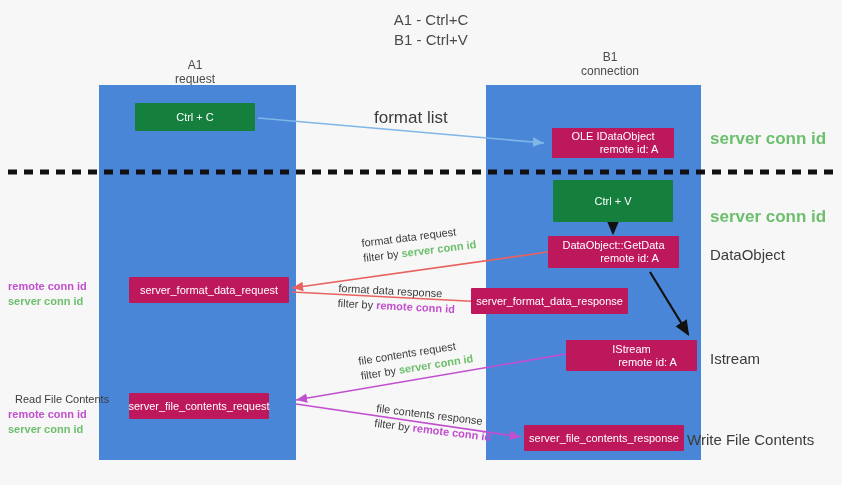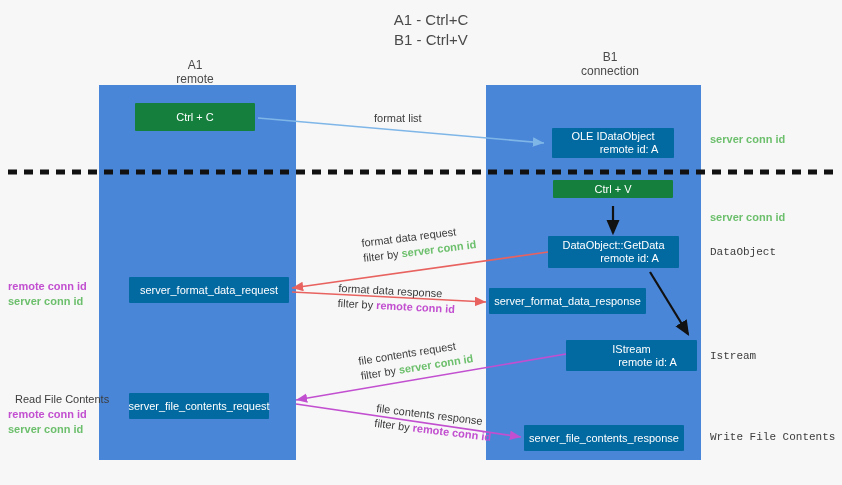--- a/index.html
+++ b/index.html
@@ -28,51 +28,51 @@
     position:absolute;background:#4a86d8;
   }
 
   .node{
     position:absolute;box-sizing:border-box;
     display:flex;flex-direction:column;align-items:center;justify-content:center;
     color:#ffffff;font-size:11px;line-height:13px;text-align:center;
     border-radius:1px;
   }
   .node.green{background:#15803d;}
-  .node.orange{background:#0369a1;}
+  .node.orange{background:#be185d;}
   .node .l2{display:block;padding-left:32px;}
 
   .lbl{
-    position:absolute;font-size:11px;line-height:14px;color:#3c3c3c;
+    position:absolute;font-size:17px;line-height:14px;color:#3c3c3c;
     white-space:nowrap;
   }
   .lbl.green{color:#6cbf6c;font-weight:bold;}
   .grp{position:absolute;white-space:nowrap;font-size:11px;line-height:15px;}
   .grp .a{color:#3c3c3c;}
   .grp .g{color:#6cbf6c;font-weight:bold;}
   .grp .p{color:#c24fd0;font-weight:bold;}
   .side{position:absolute;font-size:11px;line-height:15px;white-space:nowrap;}
   .side .t{color:#3c3c3c;display:block;padding-left:7px;}
   .side .g{color:#6cbf6c;font-weight:bold;display:block;}
   .side .p{color:#c24fd0;font-weight:bold;display:block;}
-  .ann{position:absolute;font-size:11px;color:#3c3c3c;white-space:nowrap;font-family:Liberation Mono, monospace;}
+  .ann{position:absolute;font-size:15px;color:#3c3c3c;white-space:nowrap;}
 </style>
 </head>
 <body>
 
 <div id="stage">
 
   <div class="title">
     <div>A1 - Ctrl+C</div>
     <div>B1 - Ctrl+V</div>
   </div>
 
   <div class="colhead" style="left:140px;top:58px;width:110px;">
     <span class="name">A1</span>
-    <span class="sub">remote</span>
+    <span class="sub">request</span>
   </div>
   <div class="colhead" style="left:555px;top:50px;width:110px;">
     <span class="name">B1</span>
     <span class="sub">connection</span>
   </div>
 
   <div class="band" style="left:99px;top:85px;width:197px;height:375px;"></div>
   <div class="band" style="left:486px;top:85px;width:215px;height:375px;"></div>
 
   <svg id="wires">
@@ -110,39 +110,39 @@
 
   <div class="node green" style="left:135px;top:103px;width:120px;height:28px;">
     <span>Ctrl + C</span>
   </div>
 
   <div class="node orange" style="left:552px;top:128px;width:122px;height:30px;">
     <span>OLE IDataObject</span>
     <span class="l2">remote id: A</span>
   </div>
 
-  <div class="node green" style="left:553px;top:180px;width:120px;height:18px;">
+  <div class="node green" style="left:553px;top:180px;width:120px;height:42px;">
     <span>Ctrl + V</span>
   </div>
 
   <div class="node orange" style="left:548px;top:236px;width:131px;height:32px;">
     <span>DataObject::GetData</span>
     <span class="l2">remote id: A</span>
   </div>
 
   <div class="node orange" style="left:566px;top:340px;width:131px;height:31px;">
     <span>IStream</span>
     <span class="l2">remote id: A</span>
   </div>
 
   <div class="node orange" style="left:129px;top:277px;width:160px;height:26px;">
     <span>server_format_data_request</span>
   </div>
 
-  <div class="node orange" style="left:489px;top:288px;width:157px;height:26px;align-items:center;">
+  <div class="node orange" style="left:471px;top:288px;width:157px;height:26px;align-items:center;">
     <span>server_format_data_response</span>
   </div>
 
   <div class="node orange" style="left:129px;top:393px;width:140px;height:26px;">
     <span>server_file_contents_request</span>
   </div>
 
   <div class="node orange" style="left:524px;top:425px;width:160px;height:26px;text-align:center;">
     <span>server_file_contents_response</span>
   </div>
@@ -174,21 +174,21 @@
     <div><span class="a">file contents response</span></div>
     <div>
       <span class="a">filter by </span><span class="p">remote conn id</span>
     </div>
   </div>
 
   <div class="lbl green" style="left:710px;top:132px;">server conn id</div>
   <div class="lbl green" style="left:710px;top:210px;">server conn id</div>
   <div class="ann" style="left:710px;top:246px;">DataObject</div>
   <div class="ann" style="left:710px;top:350px;">Istream</div>
-  <div class="ann" style="left:710px;top:431px;">Write File Contents</div>
+  <div class="ann" style="left:687px;top:431px;">Write File Contents</div>
 
   <div class="side" style="left:8px;top:279px;">
     <span class="p">remote conn id</span>
     <span class="g">server conn id</span>
   </div>
 
   <div class="side" style="left:8px;top:392px;">
     <span class="t">Read File Contents</span>
     <span class="p">remote conn id</span>
     <span class="g">server conn id</span>

